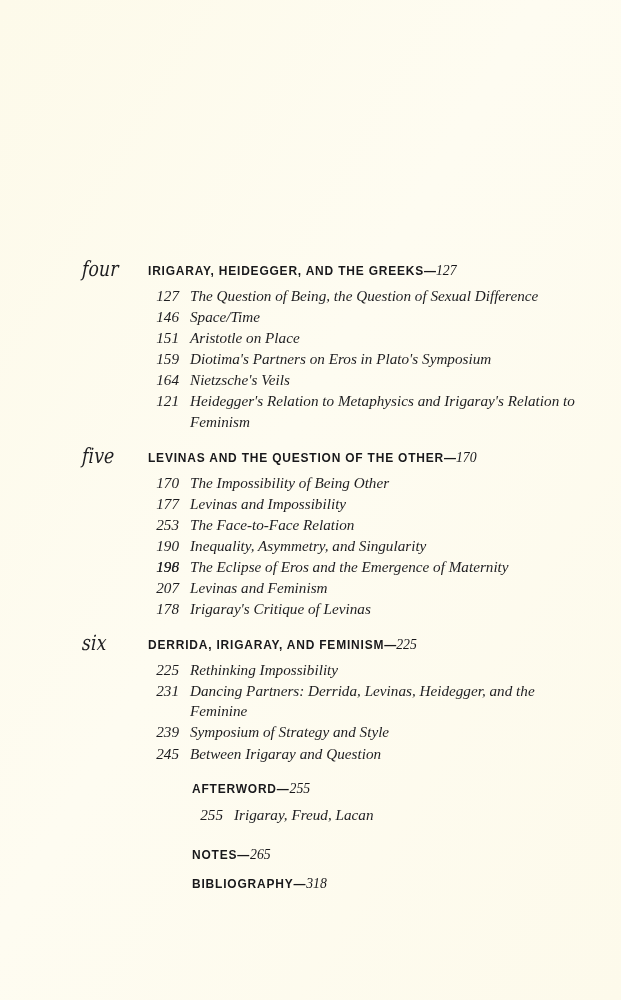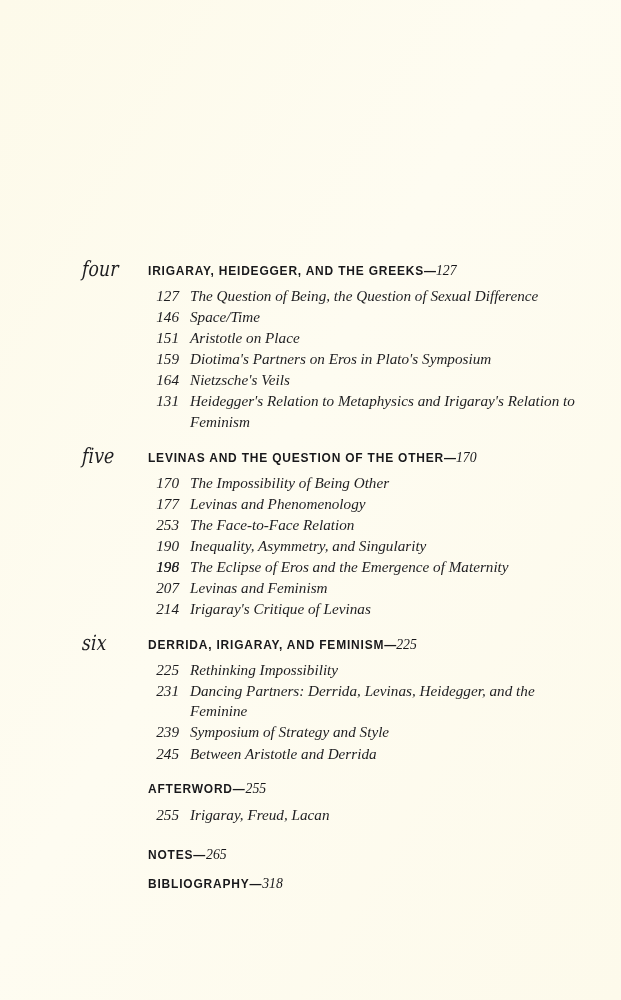--- a/index.html
+++ b/index.html
@@ -102,20 +102,21 @@
     font-style: italic;
     font-size: 15.2px;
   }
 
   
   .backmatter {
     margin-top: 16px;
   }
   .bm-block {
     margin-bottom: 13px;
+    padding-left: 44px;
   }
   .bm-head {
     margin-left: 148px;
     font-family: "Liberation Sans", sans-serif;
     font-weight: bold;
     font-size: 12.6px;
     letter-spacing: 0.85px;
     color: #18181b;
     line-height: 1.1;
     transform: scaleX(0.95);
@@ -143,47 +144,47 @@
 
     <div class="chapter">
       <div class="chapter-numeral">four</div>
       <div class="chapter-head"><span>IRIGARAY, HEIDEGGER, AND THE GREEKS</span><span class="dash">—</span><span class="pg">127</span></div>
       <div class="entries">
         <div class="entry"><span class="num">127</span><span>The Question of Being, the Question of Sexual Difference</span></div>
         <div class="entry"><span class="num">146</span><span>Space/Time</span></div>
         <div class="entry"><span class="num">151</span><span>Aristotle on Place</span></div>
         <div class="entry"><span class="num">159</span><span>Diotima's Partners on Eros in Plato's Symposium</span></div>
         <div class="entry"><span class="num">164</span><span>Nietzsche's Veils</span></div>
-        <div class="entry"><span class="num">131</span><span>Heidegger's Relation to Metaphysics and Irigaray's Relation to Feminism</span></div>
+        <div class="entry"><span class="num">121</span><span>Heidegger's Relation to Metaphysics and Irigaray's Relation to Feminism</span></div>
       </div>
     </div>
 
     <div class="chapter">
       <div class="chapter-numeral">five</div>
       <div class="chapter-head"><span>LEVINAS AND THE QUESTION OF THE OTHER</span><span class="dash">—</span><span class="pg">170</span></div>
       <div class="entries">
         <div class="entry"><span class="num">170</span><span>The Impossibility of Being Other</span></div>
-        <div class="entry"><span class="num">177</span><span>Levinas and Phenomenology</span></div>
+        <div class="entry"><span class="num">177</span><span>Levinas and Impossibility</span></div>
         <div class="entry"><span class="num">253</span><span>The Face-to-Face Relation</span></div>
         <div class="entry"><span class="num">190</span><span>Inequality, Asymmetry, and Singularity</span></div>
         <div class="entry"><span class="num">196</span></div>
         <div class="entry"><span class="num">198</span><span>The Eclipse of Eros and the Emergence of Maternity</span></div>
         <div class="entry"><span class="num">207</span><span>Levinas and Feminism</span></div>
-        <div class="entry"><span class="num">214</span><span>Irigaray's Critique of Levinas</span></div>
+        <div class="entry"><span class="num">178</span><span>Irigaray's Critique of Levinas</span></div>
       </div>
     </div>
 
     <div class="chapter">
       <div class="chapter-numeral">six</div>
       <div class="chapter-head"><span>DERRIDA, IRIGARAY, AND FEMINISM</span><span class="dash">—</span><span class="pg">225</span></div>
       <div class="entries">
         <div class="entry"><span class="num">225</span><span>Rethinking Impossibility</span></div>
         <div class="entry"><span class="num">231</span><span>Dancing Partners: Derrida, Levinas, Heidegger, and the Feminine</span></div>
         <div class="entry"><span class="num">239</span><span>Symposium of Strategy and Style</span></div>
-        <div class="entry"><span class="num">245</span><span>Between Aristotle and Derrida</span></div>
+        <div class="entry"><span class="num">245</span><span>Between Irigaray and Question</span></div>
       </div>
     </div>
 
     <div class="backmatter">
 
       <div class="bm-block">
         <div class="bm-head"><span>AFTERWORD</span><span>—</span><span class="pg">255</span></div>
         <div class="bm-entries">
           <div class="entry"><span class="num">255</span><span>Irigaray, Freud, Lacan</span></div>
         </div>

